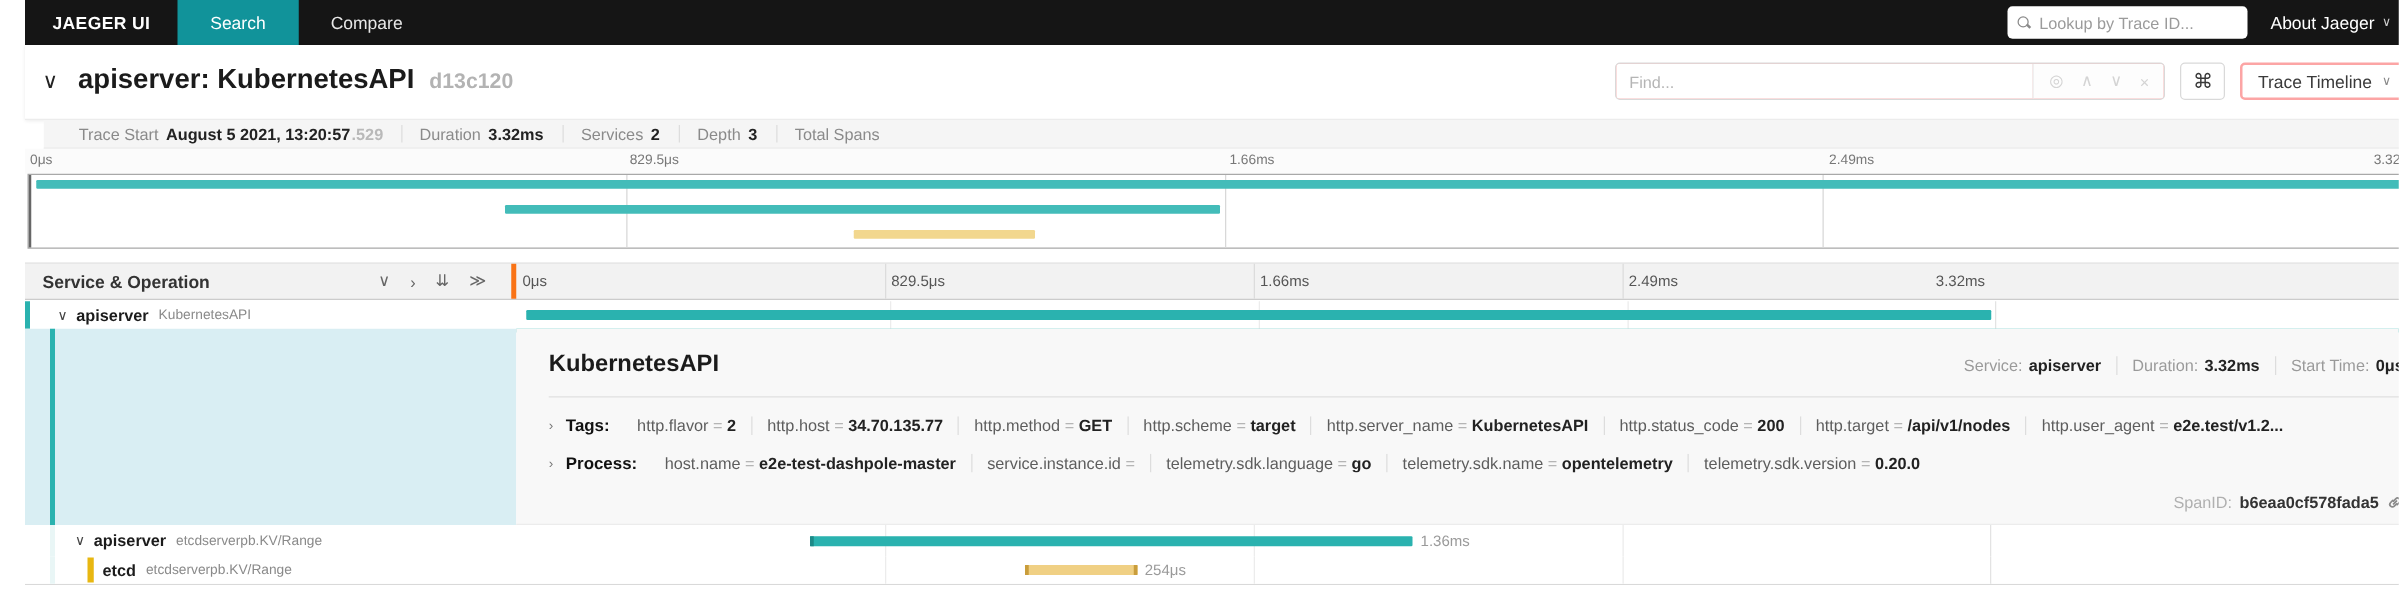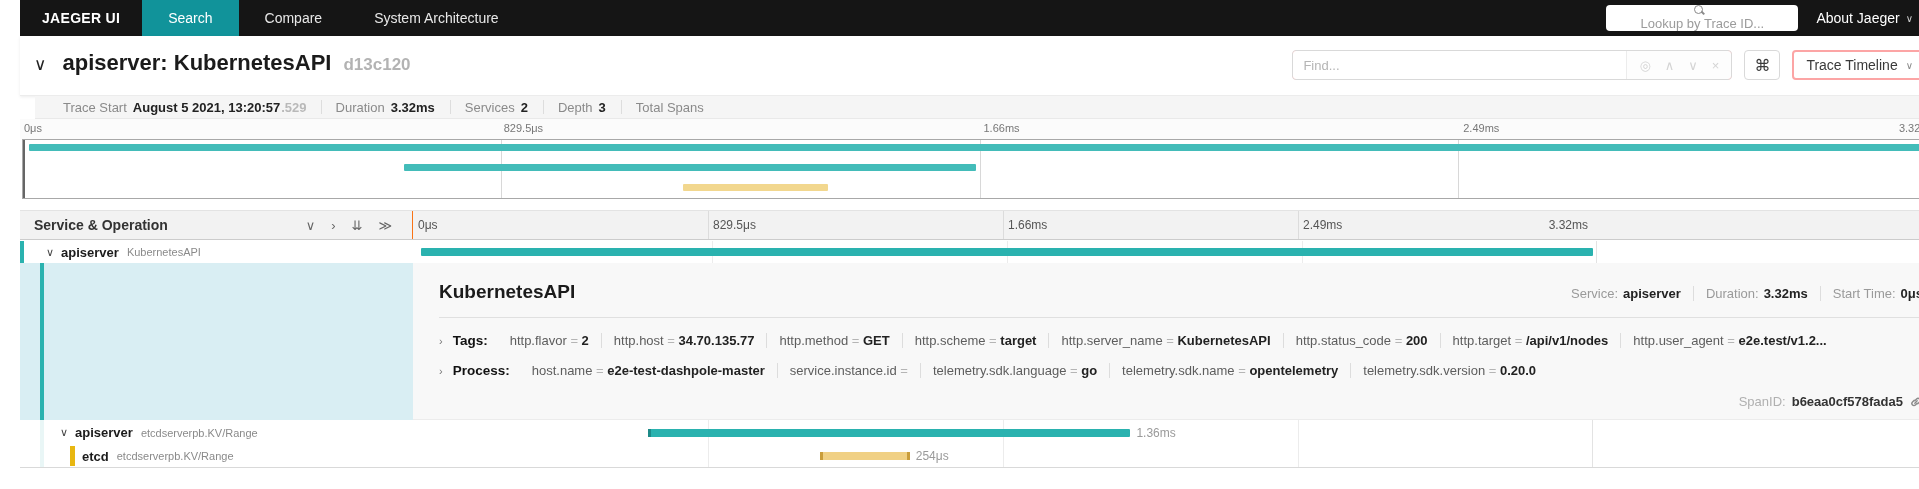--- a/index.html
+++ b/index.html
@@ -7,21 +7,21 @@
               font-family:"Liberation Sans","DejaVu Sans",sans-serif; }
   .app { position:relative; width:1919px; height:489px; background:#fff;margin-left:20px; }
 
   
   .topnav { position:absolute; top:0; left:0; width:100%; height:36px; background:#151515;
             display:flex; align-items:stretch; color:#fff; }
   .brand { display:flex; align-items:center; padding:0 22px; font-weight:bold; font-size:14px; letter-spacing:.3px; }
   .navitem { display:flex; align-items:center; padding:0 26px; font-size:14px; color:#e8e8e8; cursor:pointer; }
   .navitem.active { background:#11939A; color:#fff; }
   .topnav-right { margin-left:auto; display:flex; align-items:center; gap:18px; padding-right:26px; }
-  .lookup { display:flex; align-items:center; width:192px; height:26px; background:#fff; border-radius:4px; padding:0 8px;flex-direction:column; }
+  .lookup { display:flex; align-items:center; width:192px; height:26px; background:#fff; border-radius:4px; padding:0 8px; }
   .mag { position:relative; width:11px; height:11px; margin-right:6px; flex:0 0 auto; }
   .mag::before { content:""; position:absolute; left:0; top:0; width:7px; height:7px; border:1.5px solid #8a8a8a; border-radius:50%; }
   .mag::after { content:""; position:absolute; left:7px; top:7px; width:4px; height:1.5px; background:#8a8a8a; transform:rotate(45deg); }
   .lookup-ph { color:#9b9b9b; font-size:13px; white-space:nowrap; }
   .about { display:flex; align-items:center; gap:6px; font-size:14px; color:#fff; cursor:pointer; }
   .about .chev { font-size:10px; color:#cfcfcf; }
 
   
   .trace-header { position:absolute; top:36px; left:0; width:100%; height:60px; background:#fff;
                   border-bottom:1px solid #ececec; box-shadow:0 1px 3px rgba(0,0,0,.08); }
@@ -59,21 +59,21 @@
   .mm-span { position:absolute; height:7px; border-radius:1px; }
   .mm-span.teal { background:#43bcb9; }
   .mm-span.yellow { background:#f2d78e; }
   .mm-handle { position:absolute; top:0; bottom:0; width:2px; background:#666; cursor:ew-resize; }
   .mm-handle.left { left:0; } .mm-handle.right { right:0; }
 
   
   .tl-header { position:absolute; top:210px; left:0; width:100%; height:30px; background:#f2f2f2;
                border-top:1px solid #e3e3e3; border-bottom:1px solid #cccccc; }
   .name-col-head { position:absolute; left:0; top:0; width:393px; height:100%; display:flex; align-items:center;
-                   border-right:1px solid #f97316; padding:0 10px 0 14px; }
+                   border-right:4px solid #f97316; padding:0 10px 0 14px; }
   .nch-title { font-size:14px; font-weight:bold; color:#333; flex:1; }
   .collapser { display:flex; align-items:center; gap:16px; padding-right:10px; }
   .collapser span { color:#666; font-size:13px; cursor:pointer; }
   .time-col-head { position:absolute; left:393px; top:0; width:1180px; height:100%; }
   .tl-tick { position:absolute; top:7px; font-size:12px; color:#555; transform:translateX(5px); white-space:nowrap; }
   .tl-tick.right { transform:translateX(-100%); margin-left:-5px; }
   .tl-sep { position:absolute; top:0; bottom:0; width:1px; background:#dcdcdc; }
 
   .rows { position:absolute; top:241px; left:0; width:100%; }
   .span-row { position:relative; width:100%; display:flex; }
@@ -134,21 +134,20 @@
 </style>
 </head>
 <body>
 
 <div class="app">
 
   <nav class="topnav">
     <div class="brand">JAEGER UI</div>
     <div class="navitem active">Search</div>
     <div class="navitem">Compare</div>
-    <div class="navitem">System Architecture</div>
     <div class="topnav-right">
       <div class="lookup">
         <span class="mag"></span>
         <span class="lookup-ph">Lookup by Trace ID...</span>
       </div>
       <div class="about">
         <span>About Jaeger</span>
         <span class="chev">∨</span>
       </div>
     </div>

